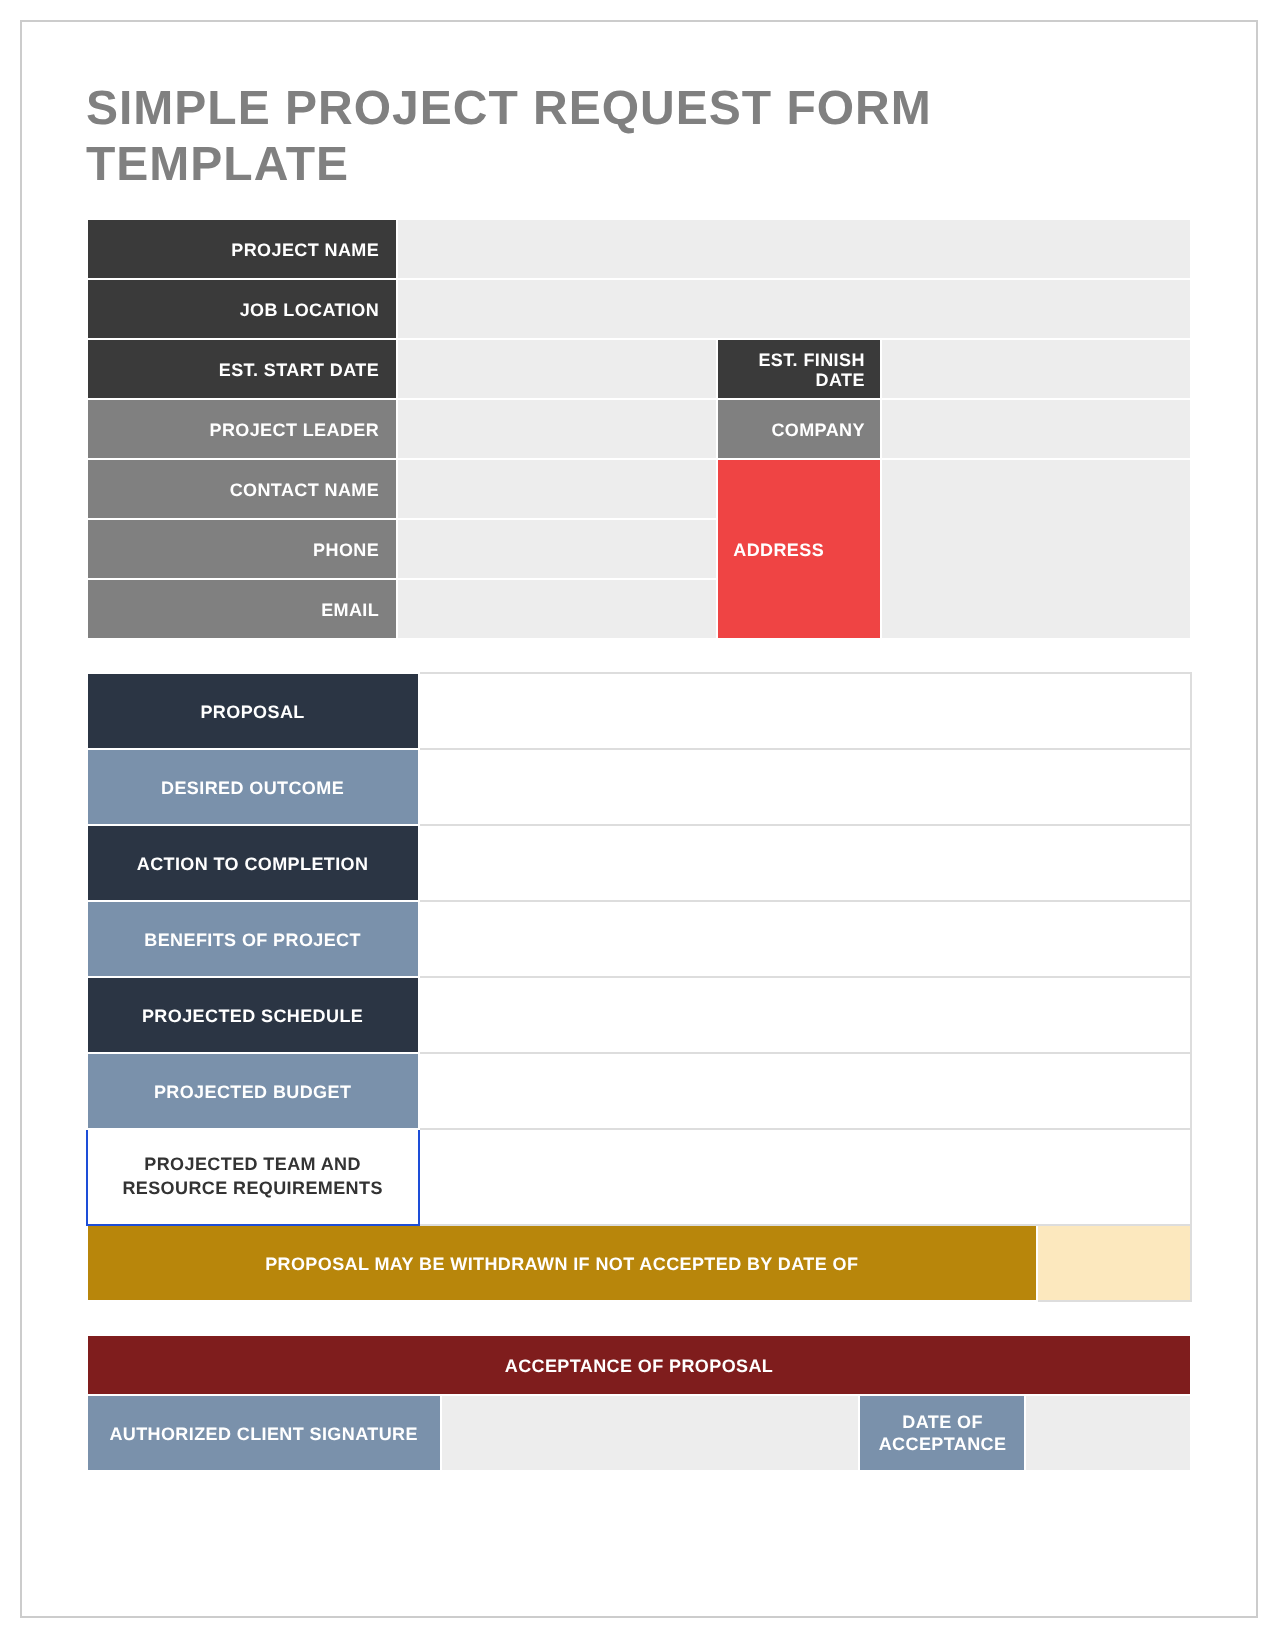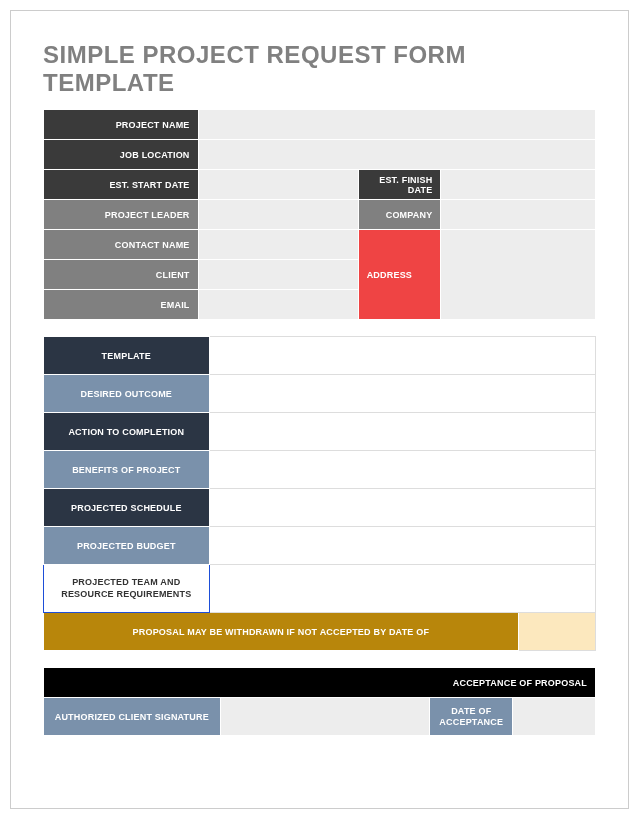--- a/index.html
+++ b/index.html
@@ -48,21 +48,21 @@
   .lbl-navy { background: #2b3544; color: #fff; text-align: center; }
   .lbl-slate { background: #7a91ab; color: #fff; text-align: center; margin-top: 20px; }
   .lbl-white { background: #fff; color: #333; text-align: center; border: 1px solid #1d4ed8; }
   .lbl-gold { background: #b8860b; color: #fff; text-align: center; margin-left: 15px; }
   .lbl-tall { height: 48px !important; }
   .val-cream { background: #fce8be; border: 1px solid #ddd; }
 
   .section-gap { height: 16px; }
 
   table.section3 td { height: 30px; }
-  .navy-full { background: #000000; color: #fff; text-align: right; }
+  .navy-full { background: #7f1d1d; color: #fff; text-align: center; }
   .slate-c { background: #7a91ab; color: #fff; text-align: center; }
 
 </style>
 </head>
 <body>
 
 <div class="page">
 
   <div class="title">SIMPLE PROJECT REQUEST FORM TEMPLATE</div>
 
@@ -96,41 +96,41 @@
       <td class="lbl-gray" style="text-align:right">COMPANY</td>
       <td class="val-light" colspan="2"></td>
     </tr>
     <tr>
       <td class="lbl-gray">CONTACT NAME</td>
       <td class="val-light" colspan="2"></td>
       <td class="lbl-gray-c" rowspan="3">ADDRESS</td>
       <td class="val-light" rowspan="3" colspan="2"></td>
     </tr>
     <tr>
-      <td class="lbl-gray">CLIENT</td>
+      <td class="lbl-gray">PHONE</td>
       <td class="val-light" colspan="2"></td>
     </tr>
     <tr>
       <td class="lbl-gray">EMAIL</td>
       <td class="val-light" colspan="2"></td>
     </tr>
   </tbody>
     </table>
 
   <div class="section-gap"></div>
 
   <table class="section2">
     <colgroup>
       <col style="width:30%">
         <col style="width:56%">
         <col style="width:14%">
     </colgroup>
     <tbody>
         <tr>
-      <td class="lbl-navy">TEMPLATE</td>
+      <td class="lbl-navy">PROPOSAL</td>
       <td class="val-white" colspan="2"></td>
     </tr>
     <tr>
       <td class="lbl-slate">DESIRED OUTCOME</td>
       <td class="val-white" colspan="2"></td>
     </tr>
     <tr>
       <td class="lbl-navy">ACTION TO COMPLETION</td>
       <td class="val-white" colspan="2"></td>
     </tr>

